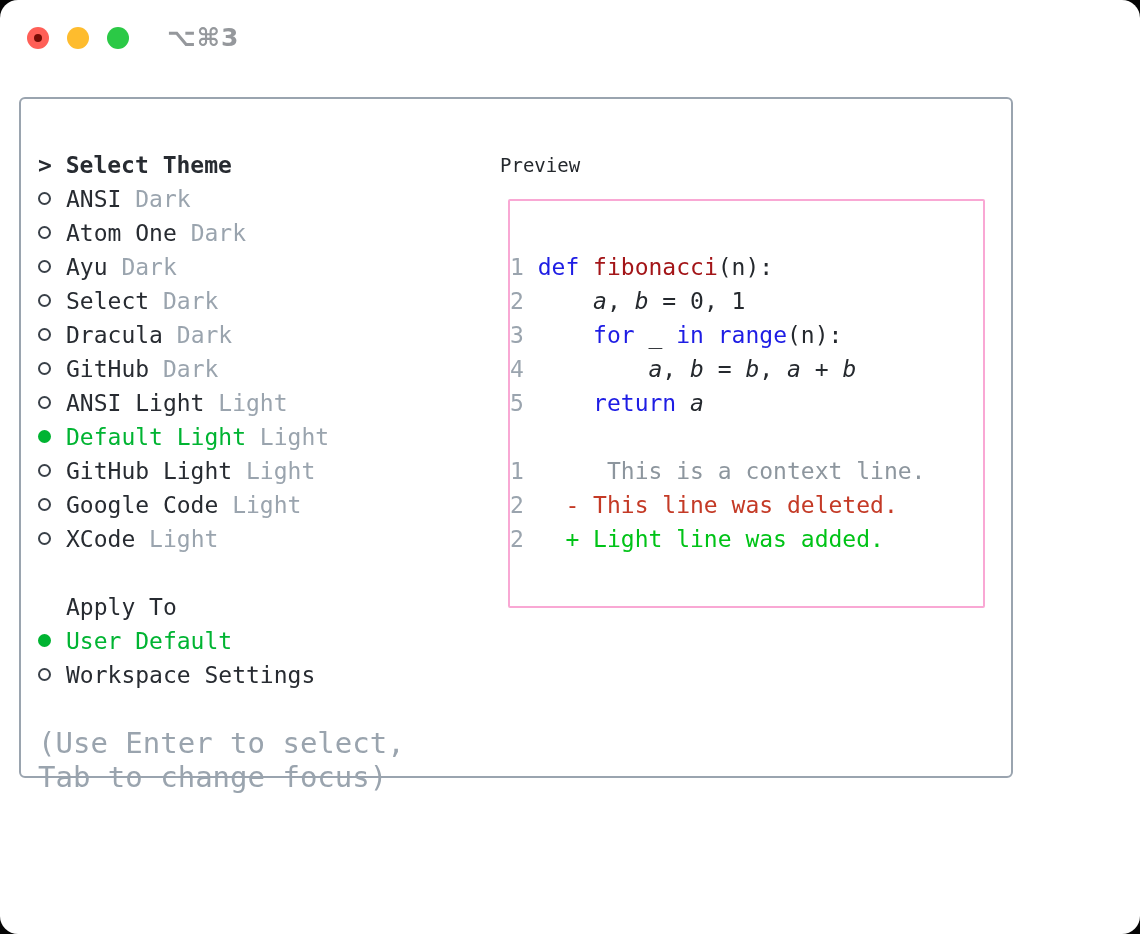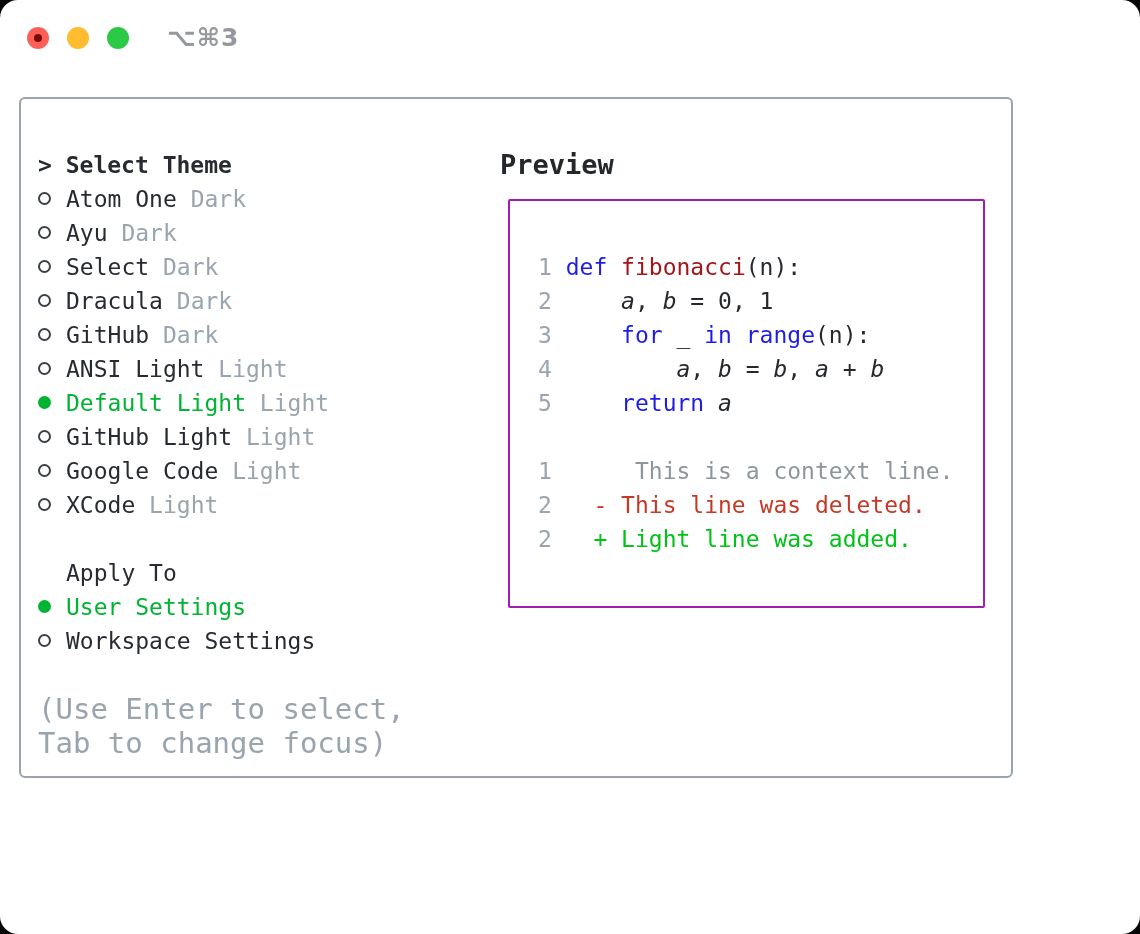--- a/index.html
+++ b/index.html
@@ -24,23 +24,23 @@
   .cell-marker{display:inline-block;width:28px;height:34px;vertical-align:top}
   .radio{display:block;width:13px;height:13px;box-sizing:border-box;border:2px solid #3a4149;
          border-radius:50%;margin-top:10px}
   .radio.on{background:#00b432;border-color:#00b432}
   .row.selected .label{color:#00b432}
   .suffix{color:#9aa4ae}
   .spacer{height:34px}
   .help{font-size:29px;line-height:34px;color:#9aa4ae;white-space:normal;width:430px}
   
   .ptitle{position:absolute;left:479px;top:49px;height:34px;line-height:34px;
-          font-size:27px;font-weight:bold;color:#24282d;white-space:pre}
+          font-size:19px;font-weight:normal;color:#24282d;white-space:pre}
   .pbox{position:absolute;left:487px;top:100px;width:477px;height:409px;box-sizing:border-box;
-        border:2px solid #a21caf;border-radius:2px;background:#fff;padding:49px 0 0 28px;overflow:hidden}
+        border:2px solid #f9a8d4;border-radius:2px;background:#fff;padding:49px 0 0 0;overflow:hidden}
   .cl{height:34px;line-height:34px;font-size:23px;color:#272b31;white-space:pre}
   .ln{color:#9aa4ae}
   .c-kw{color:#1e1de4}
   .c-fn{color:#a31518}
   .c-var{font-style:italic;color:#25292e}
   .c-pl{color:#25292e}
   .d-ctx{color:#8d969e}
   .d-del{color:#c43a26}
   .d-add{color:#00c317}
 </style>
@@ -55,36 +55,37 @@
     <span class="tl tl-yellow"></span>
     <span class="tl tl-green"></span>
     <span class="shortcut">⌥⌘3</span>
   </div>
 
   <div class="panel">
     <div class="leftcol">
       <div class="row bold"><span>&gt; </span><span>Select Theme</span>
       </div>
       <div id="theme-list">
+          <div class="row"><span class="cell-marker"><span class="radio"></span></span><span class="label">ANSI</span><span class="suffix"> Dark</span></div>
           <div class="row"><span class="cell-marker"><span class="radio"></span></span><span class="label">Atom One</span><span class="suffix"> Dark</span></div>
           <div class="row"><span class="cell-marker"><span class="radio"></span></span><span class="label">Ayu</span><span class="suffix"> Dark</span></div>
           <div class="row"><span class="cell-marker"><span class="radio"></span></span><span class="label">Select</span><span class="suffix"> Dark</span></div>
           <div class="row"><span class="cell-marker"><span class="radio"></span></span><span class="label">Dracula</span><span class="suffix"> Dark</span></div>
           <div class="row"><span class="cell-marker"><span class="radio"></span></span><span class="label">GitHub</span><span class="suffix"> Dark</span></div>
           <div class="row"><span class="cell-marker"><span class="radio"></span></span><span class="label">ANSI Light</span><span class="suffix"> Light</span></div>
           <div class="row selected"><span class="cell-marker"><span class="radio on"></span></span><span class="label">Default Light</span><span class="suffix"> Light</span></div>
           <div class="row"><span class="cell-marker"><span class="radio"></span></span><span class="label">GitHub Light</span><span class="suffix"> Light</span></div>
           <div class="row"><span class="cell-marker"><span class="radio"></span></span><span class="label">Google Code</span><span class="suffix"> Light</span></div>
           <div class="row"><span class="cell-marker"><span class="radio"></span></span><span class="label">XCode</span><span class="suffix"> Light</span></div>
         </div>
       <div class="spacer"></div>
       <div class="row"><span class="cell-marker"></span><span>Apply To</span>
       </div>
       <div id="apply-list">
-          <div class="row selected"><span class="cell-marker"><span class="radio on"></span></span><span class="label">User Settings</span></div>
+          <div class="row selected"><span class="cell-marker"><span class="radio on"></span></span><span class="label">User Default</span></div>
           <div class="row"><span class="cell-marker"><span class="radio"></span></span><span class="label">Workspace Settings</span></div>
         </div>
       <div class="spacer"></div>
       <div class="help">(Use Enter to select, Tab to change focus)</div>
     </div>
 
     <div class="ptitle">Preview</div>
     <div class="pbox">
       <div id="code-area">
           <div class="cl"><span class="ln">1 </span><span class="c-kw">def</span><span class="c-pl"> </span><span class="c-fn">fibonacci</span><span class="c-pl">(n):</span></div>

